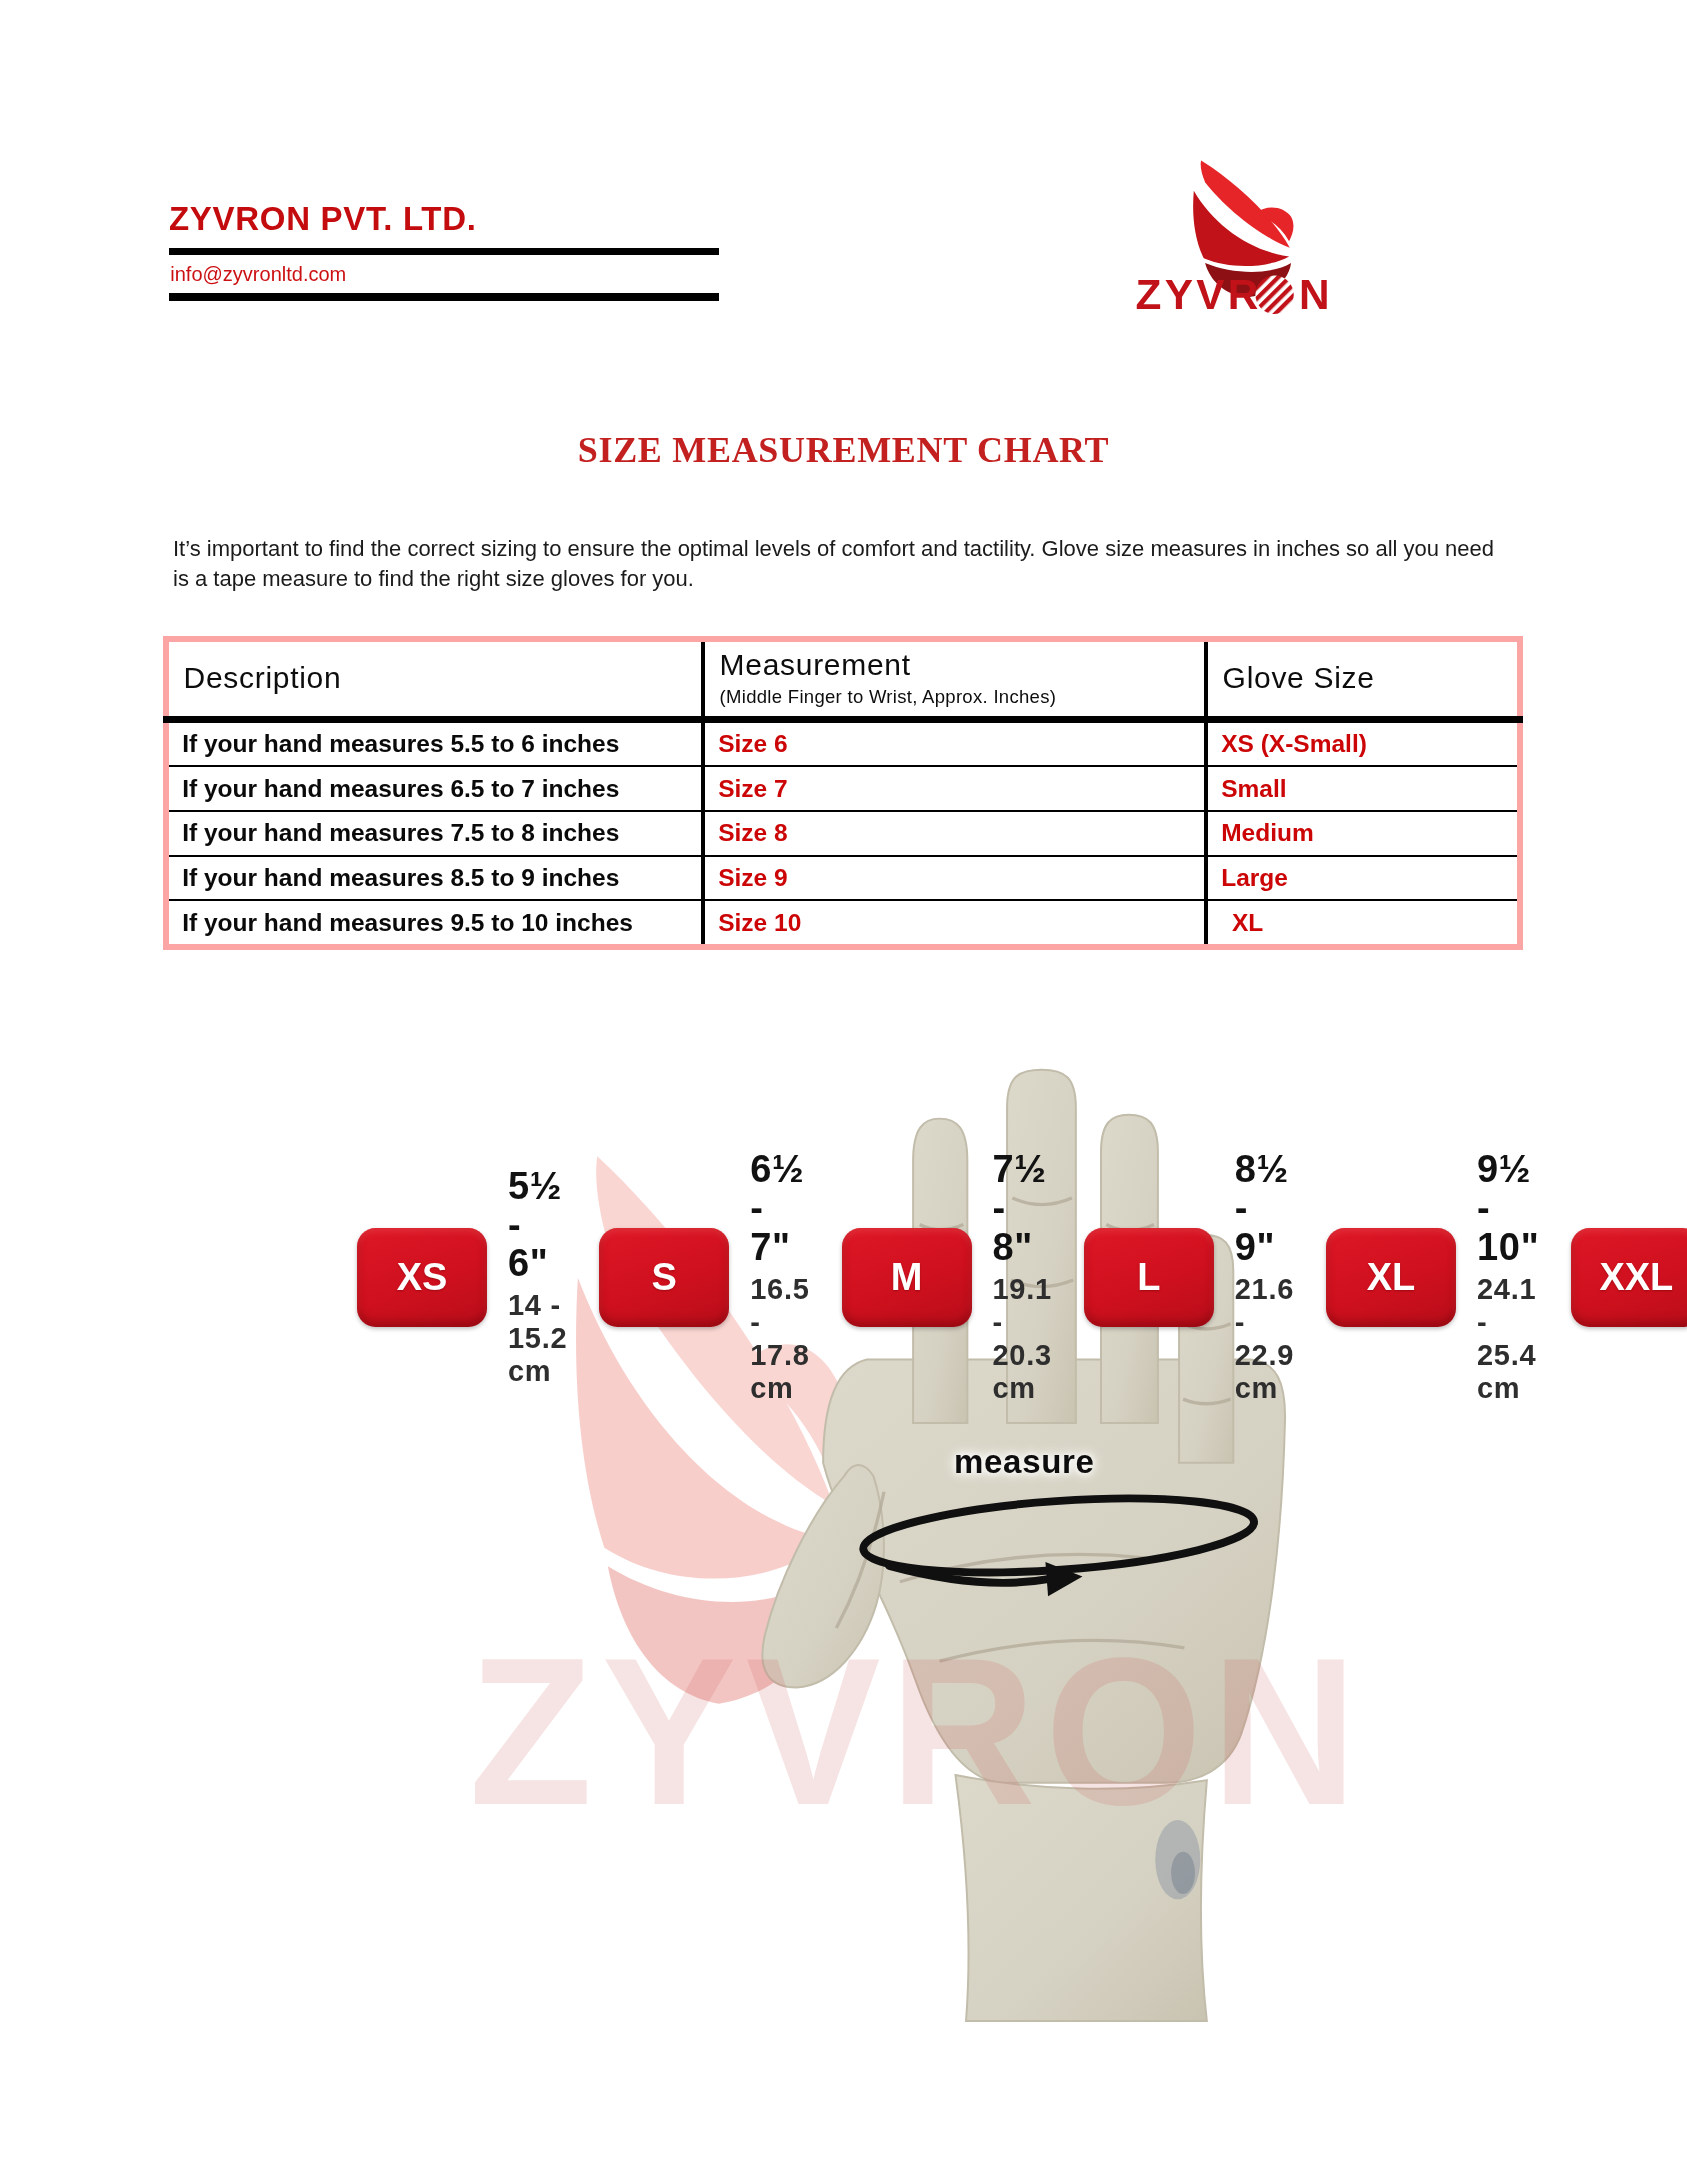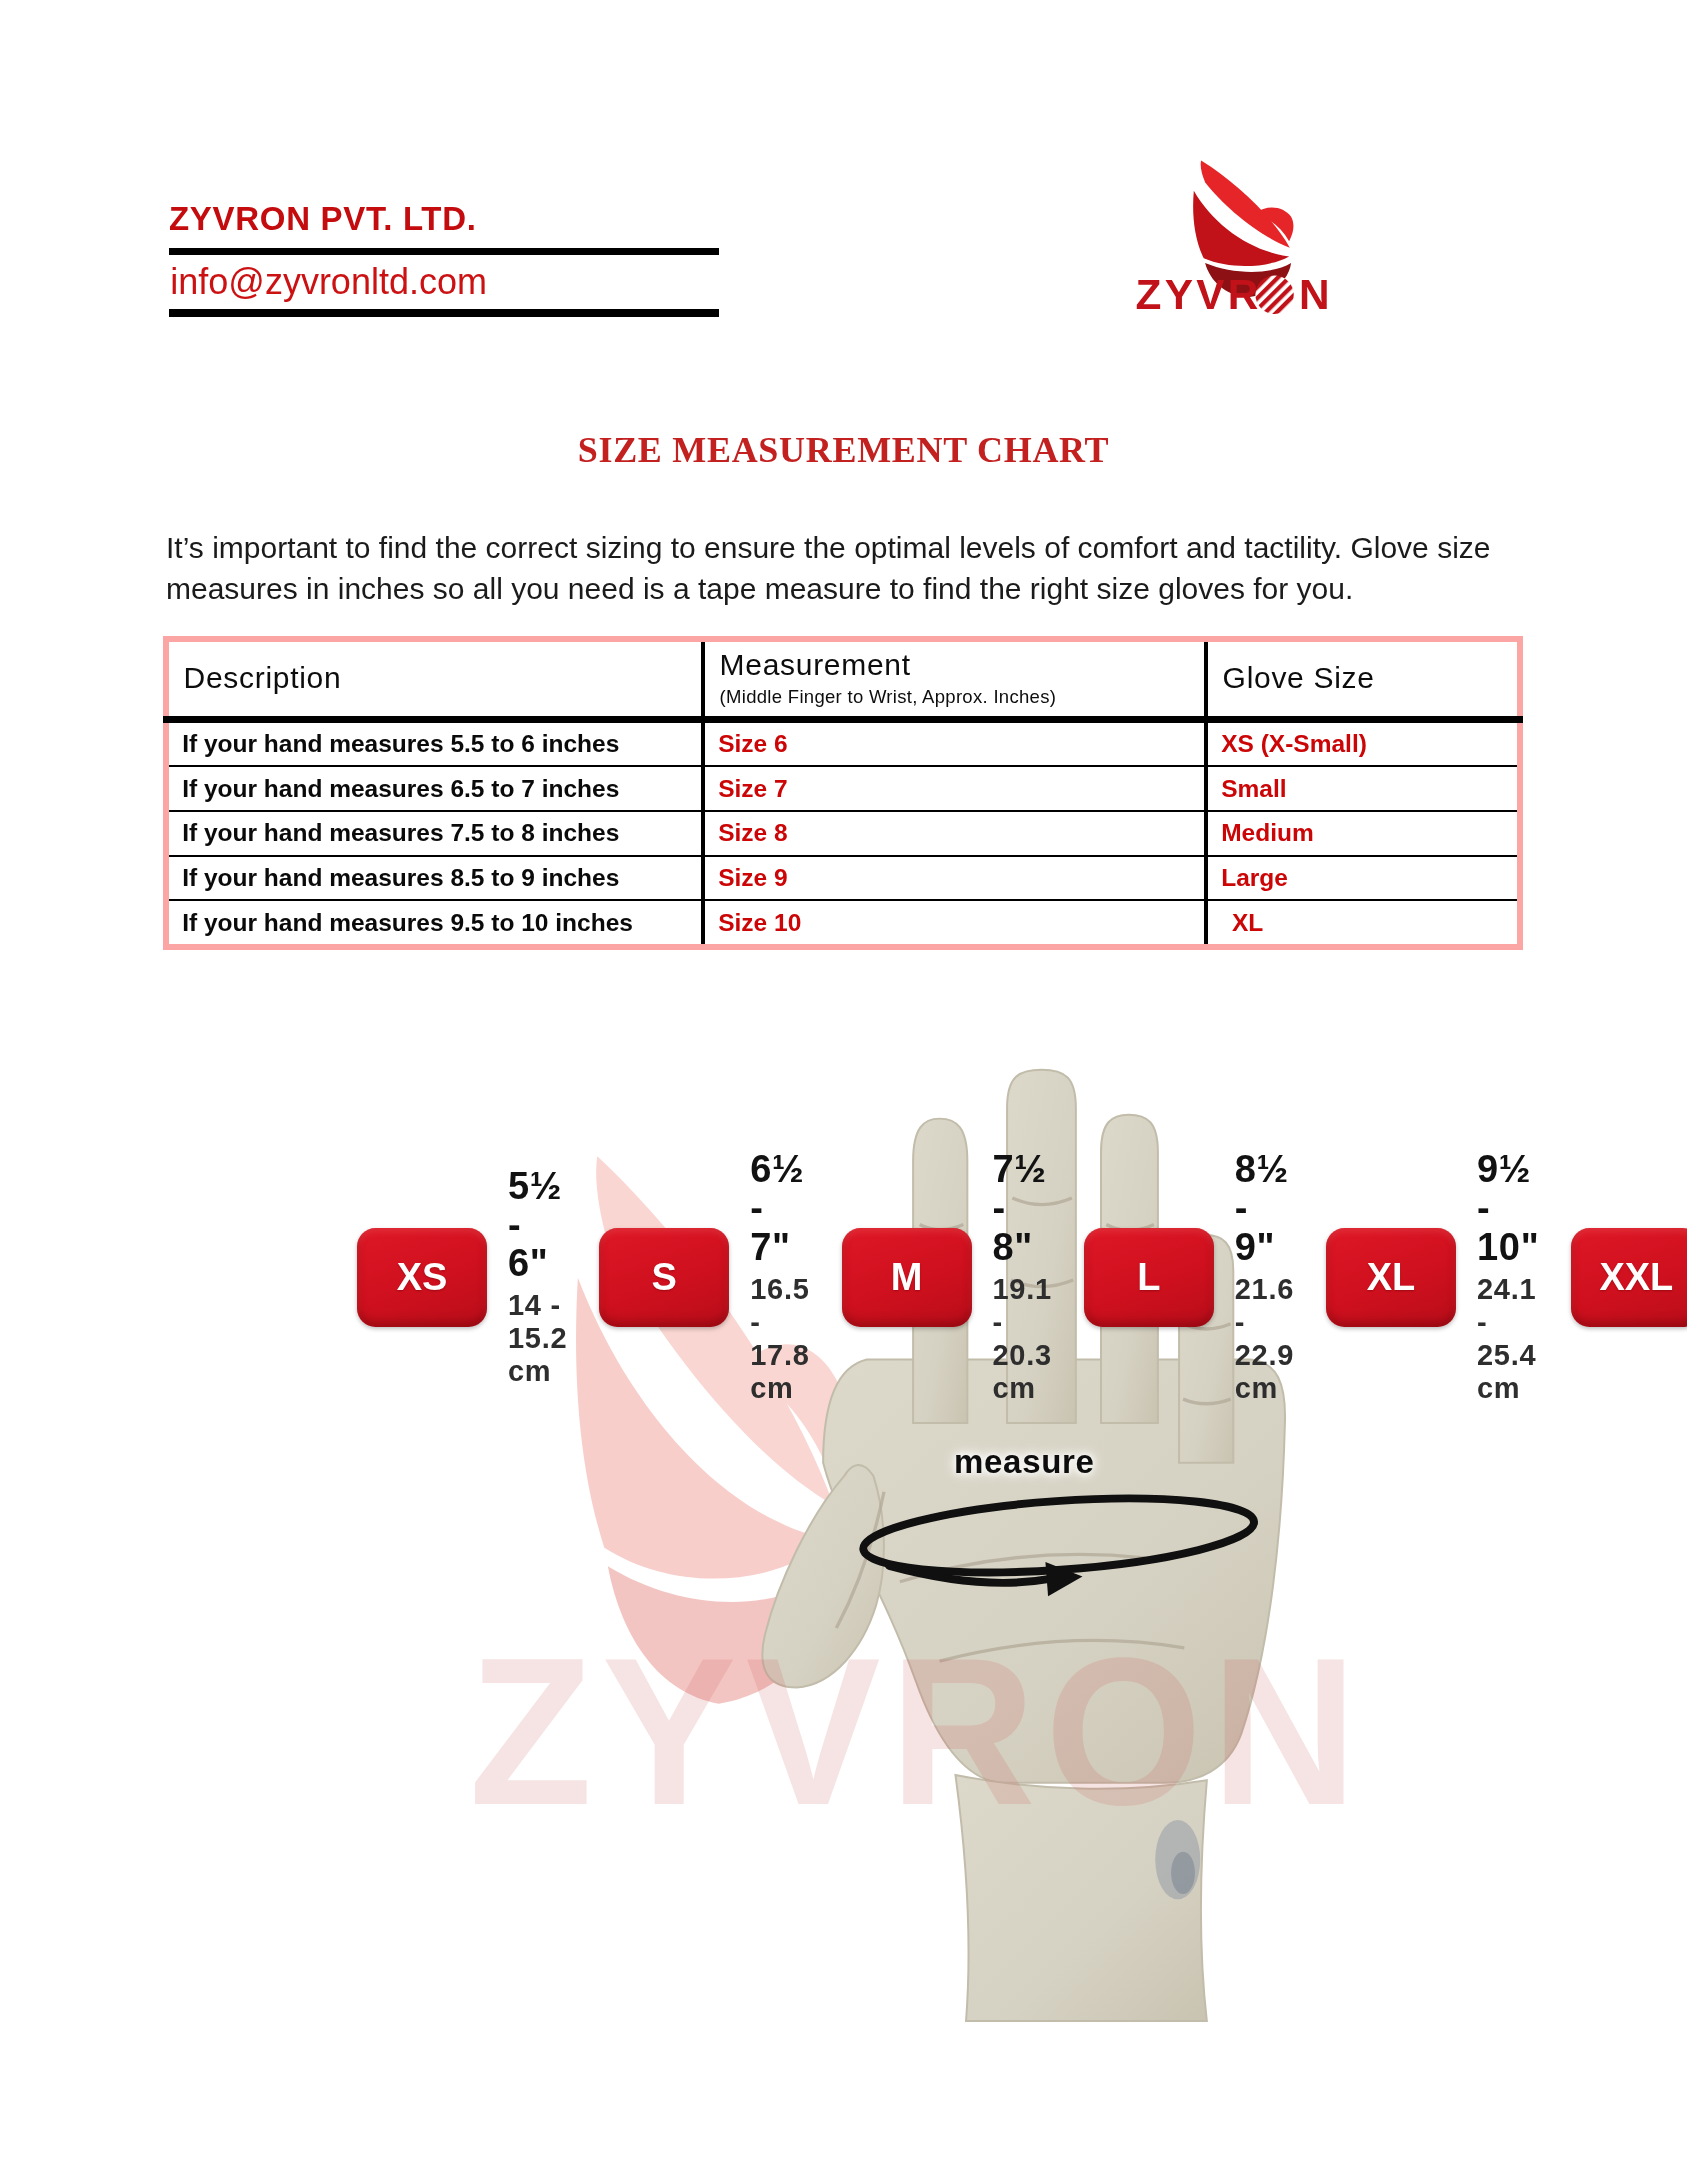--- a/index.html
+++ b/index.html
@@ -3,28 +3,28 @@
 <meta charset="utf-8">
 <style>
   html,body{margin:0;padding:0;background:#ffffff;}
   .page{position:relative;width:1687px;height:2183px;background:#ffffff;overflow:hidden;
         font-family:"Liberation Sans", sans-serif;color:#111;}
 
   
   .company{position:absolute;left:169px;top:202px;width:550px;}
   .company-name{font-size:33px;font-weight:bold;color:#c40c0e;line-height:1.0;margin:0 0 13.2px 0;letter-spacing:0.7px;}
   .hrule{height:7.3px;background:#000;}
-  .company-email{font-size:36px;color:#cc1113;line-height:1.0;margin:8.6px 0 9.3px 1.3px;}
+  .company-email{font-size:20px;color:#cc1113;line-height:1.0;margin:8.6px 0 9.3px 1.3px;}
 
   .logo{position:absolute;left:1125px;top:155px;width:225px;height:169px;}
 
   
   .doc-title{position:absolute;left:0;top:429px;width:1687px;text-align:center;
              font-family:"Liberation Serif", serif;font-weight:bold;font-size:36px;color:#c32020;letter-spacing:0.7px;margin:0;}
-  .intro{position:absolute;left:165px;top:526px;width:1330px;font-size:30px;line-height:1.37;color:#1b1b1b;margin:1px;}
+  .intro{position:absolute;left:165px;top:526px;width:1330px;font-size:22px;line-height:1.37;color:#1b1b1b;margin:8px;}
 
   
   table.size-table{position:absolute;left:163px;top:636px;width:1354px;border-collapse:collapse;
                    table-layout:fixed;background:#fff;border:6px solid #fca5a5;}
   .size-table th{border:4.6px solid #000;border-bottom:7.3px solid #000;height:66px;vertical-align:middle;
                  text-align:left;padding:2.6px 5.3px 5.3px 14.6px;font-weight:normal;font-size:30px;color:#0d0d0d;letter-spacing:0.7px;}
   .size-table th .note{display:block;font-size:18.5px;margin-top:4px;letter-spacing:0.3px;}
   .size-table td{border:2.6px solid #000;border-left:4px solid #000;border-right:4px solid #000;
                  height:40px;padding:1.3px 4px 1.3px 13.2px;font-size:24.5px;font-weight:bold;vertical-align:middle;}
   .size-table td.c-desc{color:#0a0a0a;}

